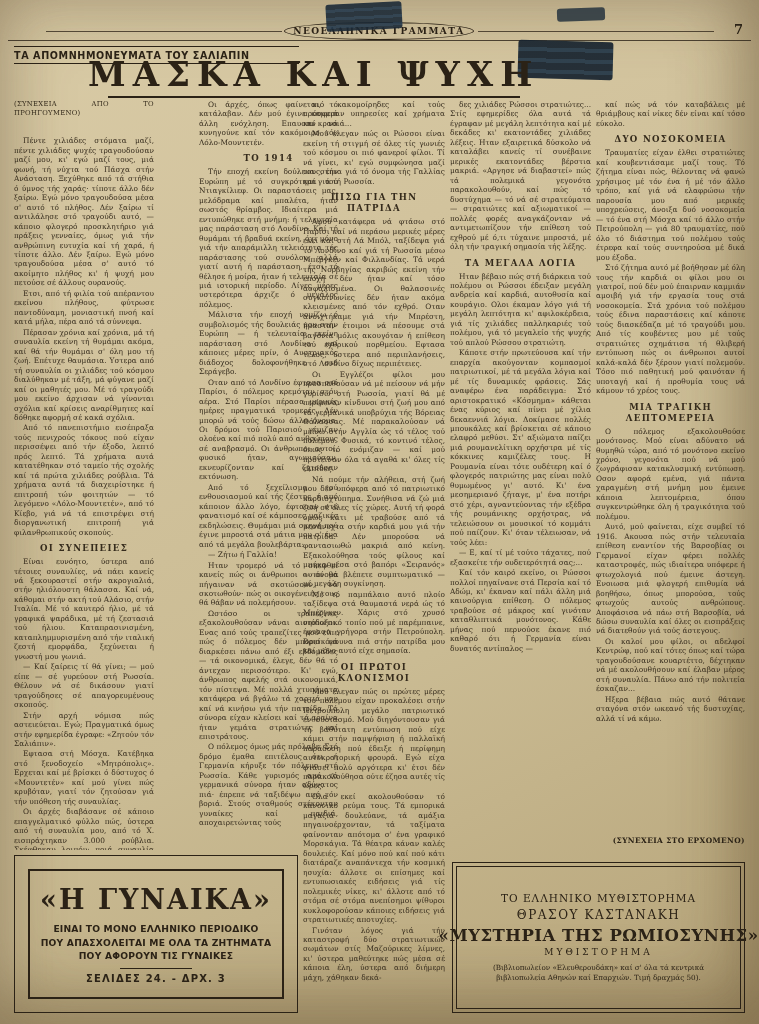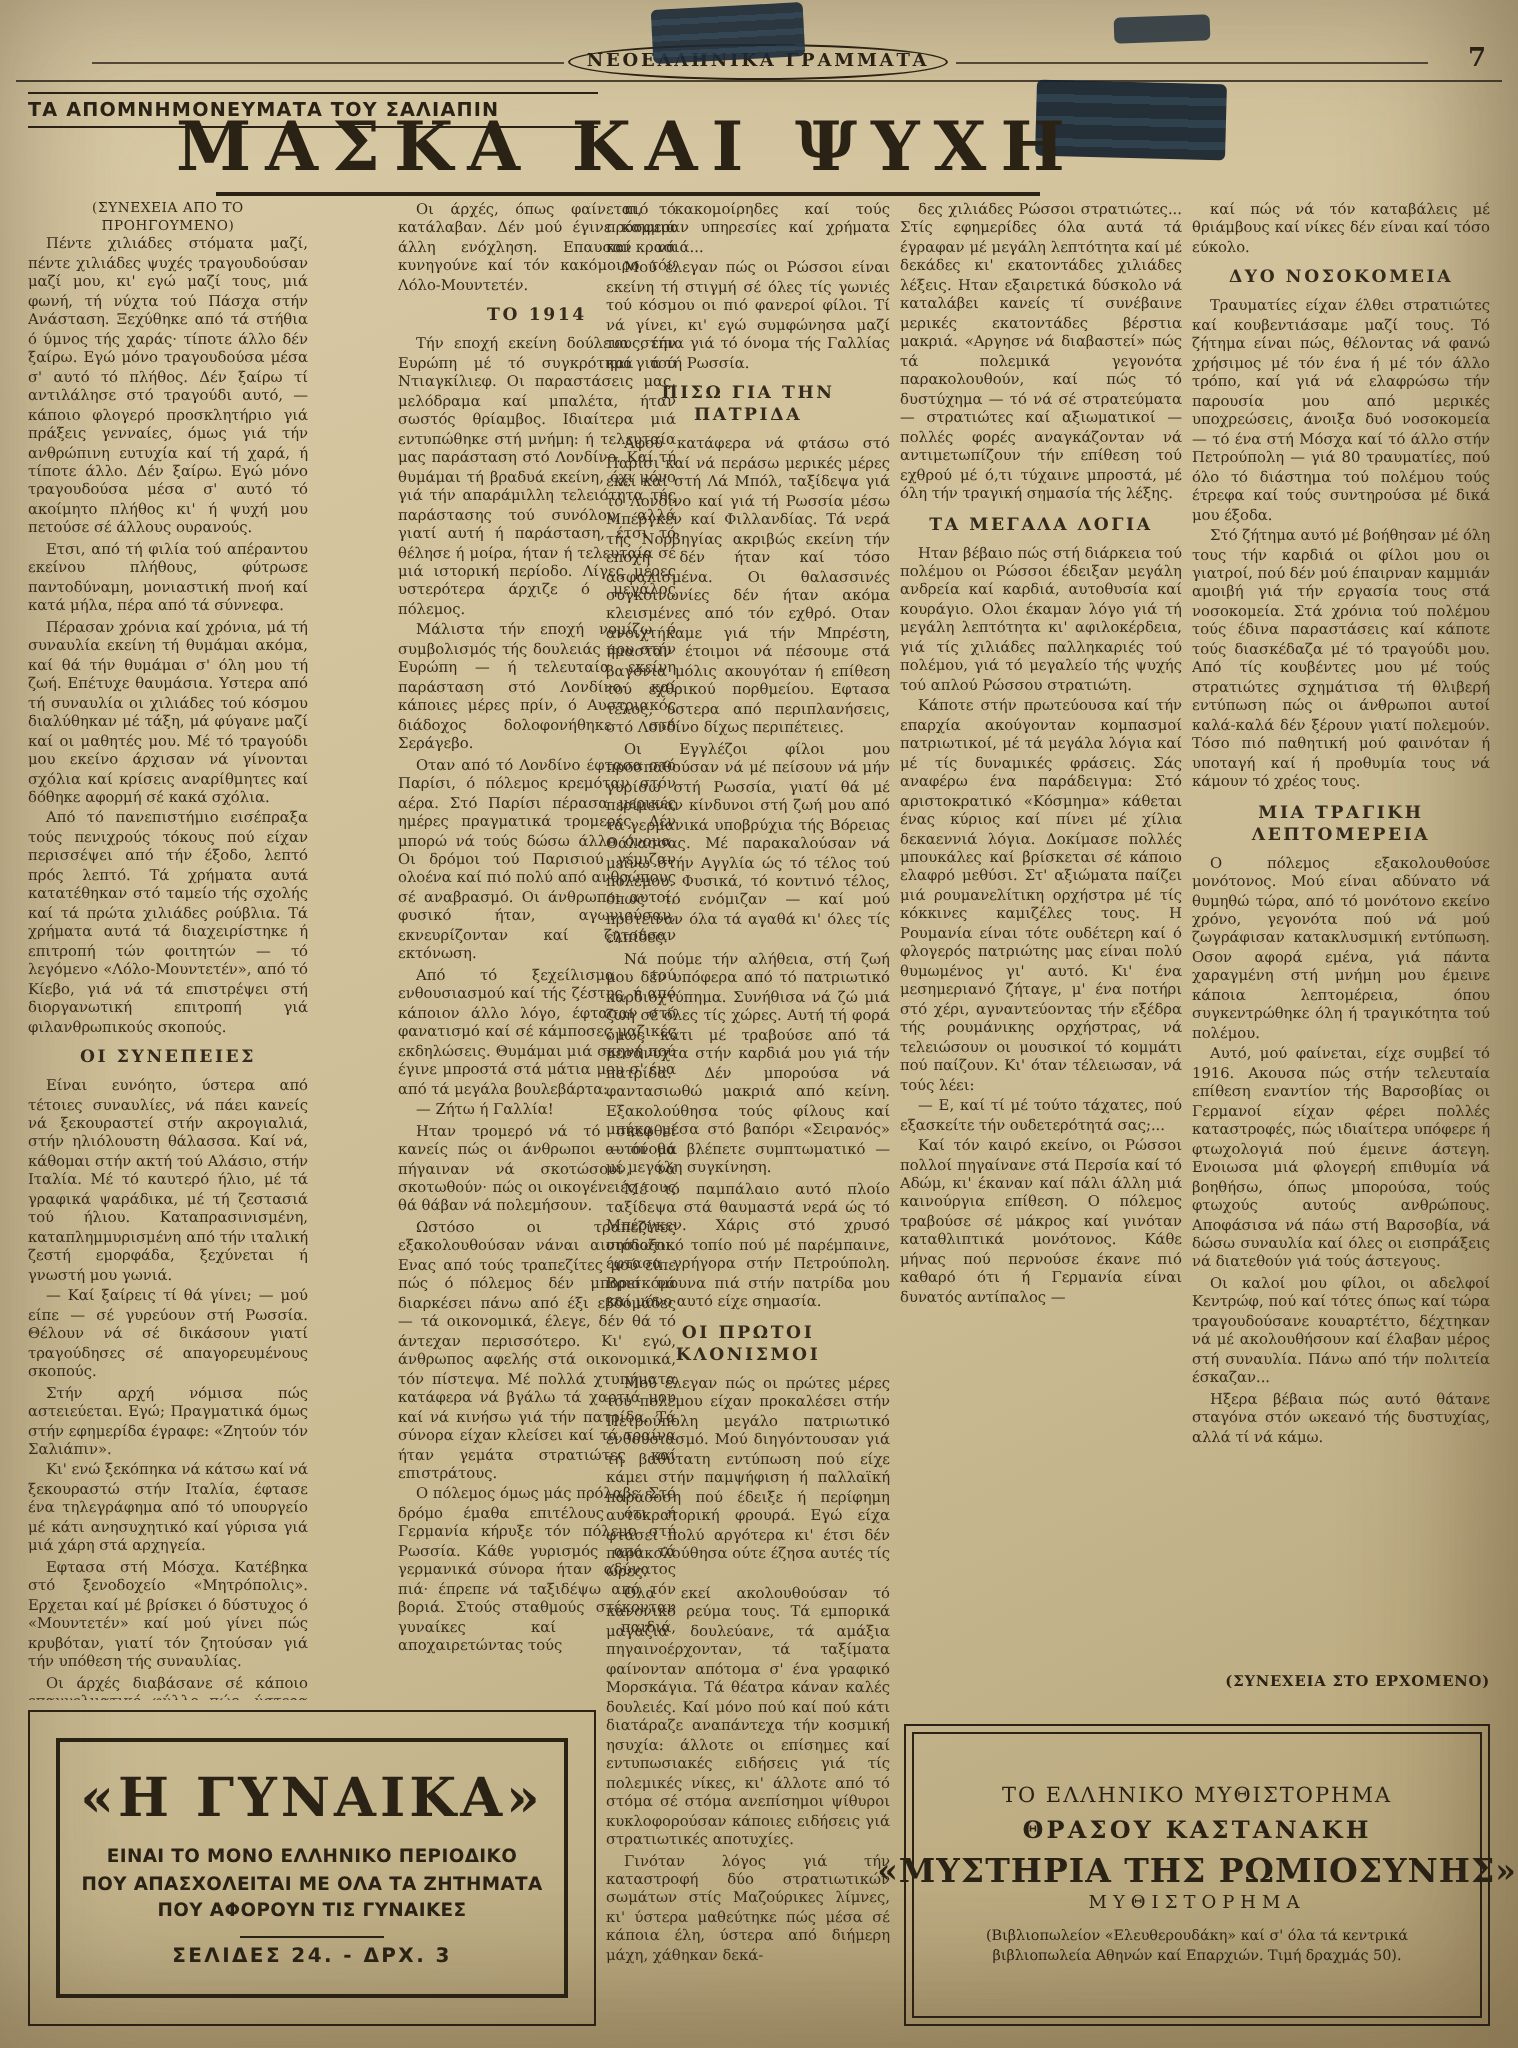--- a/index.html
+++ b/index.html
@@ -54,37 +54,37 @@
     font-size:7.4px;line-height:1.28;color:var(--body-ink);
     overflow:hidden;
   }
   .col1{left:14px;width:140px;height:750px;}
   .col2{left:159px;width:139px;height:750px;margin-left:40px;}
   .col3{left:303px;width:142px;height:913px;}
   .col4{left:450px;width:141px;height:757px;}
   .col5{left:596px;width:149px;height:732px;}
   .para{margin:0 0 1px;text-indent:9px;}
   .subhead{margin:6px 0 3px;text-align:center;font-size:8.6px;font-weight:bold;letter-spacing:1.3px;text-indent:0;}
-  .notice{text-align:center;font-size:6.8px;letter-spacing:.3px;margin:0 0 0;}
+  .notice{font-size:6.8px;letter-spacing:.3px;margin:0 0 19px;}
   .continued{
     position:absolute;left:560px;top:836px;width:185px;
     text-align:right;font-size:7.4px;font-weight:bold;letter-spacing:.4px;
   }
   
   .ad-left{position:absolute;left:14px;top:855px;width:284px;height:158px;border:1.5px solid var(--ink);padding:13px;}
   .ad-left-inner{border:2.5px solid var(--ink);width:100%;height:100%;display:flex;flex-direction:column;align-items:center;justify-content:center;text-align:center;}
   .adl-title{font-size:27px;font-weight:bold;letter-spacing:2px;margin-bottom:7px;}
   .adl-line{font-family:"DejaVu Sans","Liberation Sans",sans-serif;font-size:9.2px;font-weight:bold;line-height:1.5;letter-spacing:.2px;}
   .adl-rule{width:72px;height:1.2px;background:var(--ink);margin:5px 0 4px;}
   .adl-footer{font-family:"DejaVu Sans","Liberation Sans",sans-serif;font-size:10px;font-weight:bold;letter-spacing:1.2px;}
   
   .ad-right{position:absolute;left:452px;top:862px;width:293px;height:151px;border:1.2px solid var(--ink);padding:3px;}
   .ad-right-inner{border:1px solid var(--ink);width:100%;height:100%;display:flex;flex-direction:column;align-items:center;justify-content:center;text-align:center;}
   .adr-kicker{font-size:10.5px;letter-spacing:1px;}
-  .adr-author{font-size:12px;font-weight:bold;letter-spacing:1.6px;margin-top:4px;}
+  .adr-author{font-size:12px;font-weight:normal;letter-spacing:1.6px;margin-top:4px;}
   .adr-title{font-size:16.5px;font-weight:bold;letter-spacing:.5px;margin:4px 0 2px;white-space:nowrap;}
   .adr-sub{font-size:9px;letter-spacing:3px;}
   .adr-note{font-size:7.2px;width:256px;line-height:1.35;margin-top:6px;}
 </style>
 </head>
 <body>
 
 <div class="page">
 
   <div class="mh-flank mh-flank-l"></div>
@@ -106,21 +106,20 @@
   <div class="col col1">
       <div class="notice">(ΣΥΝΕΧΕΙΑ ΑΠΟ ΤΟ ΠΡΟΗΓΟΥΜΕΝΟ)</div>
       <p class="para">Πέντε χιλιάδες στόματα μαζί, πέντε χιλιάδες ψυχές τραγουδούσαν μαζί μου, κι' εγώ μαζί τους, μιά φωνή, τή νύχτα τού Πάσχα στήν Ανάσταση. Ξεχύθηκε από τά στήθια ό ύμνος τής χαράς· τίποτε άλλο δέν ξαίρω. Εγώ μόνο τραγουδούσα μέσα σ' αυτό τό πλήθος. Δέν ξαίρω τί αντιλάλησε στό τραγούδι αυτό, — κάποιο φλογερό προσκλητήριο γιά πράξεις γενναίες, όμως γιά τήν ανθρώπινη ευτυχία καί τή χαρά, ή τίποτε άλλο. Δέν ξαίρω. Εγώ μόνο τραγουδούσα μέσα σ' αυτό τό ακοίμητο πλήθος κι' ή ψυχή μου πετούσε σέ άλλους ουρανούς.</p>
       <p class="para">Ετσι, από τή φιλία τού απέραντου εκείνου πλήθους, φύτρωσε παντοδύναμη, μονιαστική πνοή καί κατά μήλα, πέρα από τά σύννεφα.</p>
       <p class="para">Πέρασαν χρόνια καί χρόνια, μά τή συναυλία εκείνη τή θυμάμαι ακόμα, καί θά τήν θυμάμαι σ' όλη μου τή ζωή. Επέτυχε θαυμάσια. Υστερα από τή συναυλία οι χιλιάδες τού κόσμου διαλύθηκαν μέ τάξη, μά φύγανε μαζί καί οι μαθητές μου. Μέ τό τραγούδι μου εκείνο άρχισαν νά γίνονται σχόλια καί κρίσεις αναρίθμητες καί δόθηκε αφορμή σέ κακά σχόλια.</p>
       <p class="para">Από τό πανεπιστήμιο εισέπραξα τούς πενιχρούς τόκους πού είχαν περισσέψει από τήν έξοδο, λεπτό πρός λεπτό. Τά χρήματα αυτά κατατέθηκαν στό ταμείο τής σχολής καί τά πρώτα χιλιάδες ρούβλια. Τά χρήματα αυτά τά διαχειρίστηκε ή επιτροπή τών φοιτητών — τό λεγόμενο «Λόλο-Μουντετέν», από τό Κίεβο, γιά νά τά επιστρέψει στή διοργανωτική επιτροπή γιά φιλανθρωπικούς σκοπούς.</p>
       <h3 class="subhead">ΟΙ ΣΥΝΕΠΕΙΕΣ</h3>
       <p class="para">Είναι ευνόητο, ύστερα από τέτοιες συναυλίες, νά πάει κανείς νά ξεκουραστεί στήν ακρογιαλιά, στήν ηλιόλουστη θάλασσα. Καί νά, κάθομαι στήν ακτή τού Αλάσιο, στήν Ιταλία. Μέ τό καυτερό ήλιο, μέ τά γραφικά ψαράδικα, μέ τή ζεστασιά τού ήλιου. Καταπρασινισμένη, καταπλημμυρισμένη από τήν ιταλική ζεστή εμορφάδα, ξεχύνεται ή γνωστή μου γωνιά.</p>
       <p class="para">— Καί ξαίρεις τί θά γίνει; — μού είπε — σέ γυρεύουν στή Ρωσσία. Θέλουν νά σέ δικάσουν γιατί τραγούδησες σέ απαγορευμένους σκοπούς.</p>
       <p class="para">Στήν αρχή νόμισα πώς αστειεύεται. Εγώ; Πραγματικά όμως στήν εφημερίδα έγραφε: «Ζητούν τόν Σαλιάπιν».</p>
-      <p class="para">Κι' ενώ ξεκόπηκα νά κάτσω καί νά ξεκουραστώ στήν Ιταλία, έφτασε ένα τηλεγράφημα από τό υπουργείο μέ κάτι ανησυχητικό καί γύρισα γιά μιά χάρη στά αρχηγεία.</p>
       <p class="para">Εφτασα στή Μόσχα. Κατέβηκα στό ξενοδοχείο «Μητρόπολις». Ερχεται καί μέ βρίσκει ό δύστυχος ό «Μουντετέν» καί μού γίνει πώς κρυβόταν, γιατί τόν ζητούσαν γιά τήν υπόθεση τής συναυλίας.</p>
       <p class="para">Οι άρχές διαβάσανε σέ κάποιο επαγγελματικό φύλλο πώς, ύστερα από τή συναυλία μου, από τό Χ. εισπράχτηκαν 3.000 ρούβλια. Σκέφθηκαν λοιπόν: ποιά συναυλία μπορούσε νά φέρει αυτό τό ποσό; Καί φυσικά — θά πρόκειται γιά κάτι τού Σαλιάπιν.</p>
     </div>
   <div class="col col2">
       <p class="para">Οι άρχές, όπως φαίνεται, τό κατάλαβαν. Δέν μού έγινε καμμιά άλλη ενόχληση. Επαυσαν νά κυνηγούνε καί τόν κακόμοιρο τόν Λόλο-Μουντετέν.</p>
       <h3 class="subhead">ΤΟ 1914</h3>
       <p class="para">Τήν εποχή εκείνη δούλευα στήν Ευρώπη μέ τό συγκρότημα τού Ντιαγκίλιεφ. Οι παραστάσεις μας, μελόδραμα καί μπαλέτα, ήταν σωστός θρίαμβος. Ιδιαίτερα μιά εντυπώθηκε στή μνήμη: ή τελευταία μας παράσταση στό Λονδίνο. Καί τή θυμάμαι τή βραδυά εκείνη, όχι μόνο γιά τήν απαράμιλλη τελειότητα τής παράστασης τού συνόλου, αλλά γιατί αυτή ή παράσταση, έτσι τό θέλησε ή μοίρα, ήταν ή τελευταία σέ μιά ιστορική περίοδο. Λίγες μέρες υστερότερα άρχιζε ό μεγάλος πόλεμος.</p>
       <p class="para">Μάλιστα τήν εποχή νομίζω ό συμβολισμός τής δουλειάς μου στήν Ευρώπη — ή τελευταία εκείνη παράσταση στό Λονδίνο· καί κάποιες μέρες πρίν, ό Αυστριακός διάδοχος δολοφονήθηκε στό Σεράγεβο.</p>
       <p class="para">Οταν από τό Λονδίνο έφτασα στό Παρίσι, ό πόλεμος κρεμόταν στόν αέρα. Στό Παρίσι πέρασα μερικές ημέρες πραγματικά τρομερές. Δέν μπορώ νά τούς δώσω άλλο όνομα. Οι δρόμοι τού Παρισιού γέμιζαν ολοένα καί πιό πολύ από ανθρώπους σέ αναβρασμό. Οι άνθρωποι αυτοί, φυσικό ήταν, αγωνιούσαν, εκνευρίζονταν καί ζητούσαν εκτόνωση.</p>
       <p class="para">Από τό ξεχείλισμα τού ενθουσιασμού καί τής ζέστης, ή από κάποιον άλλο λόγο, έφτασαν στό φανατισμό καί σέ κάμποσες μαζικές εκδηλώσεις. Θυμάμαι μιά σκηνή πού έγινε μπροστά στά μάτια μου σ' ένα από τά μεγάλα βουλεβάρτα:</p>

